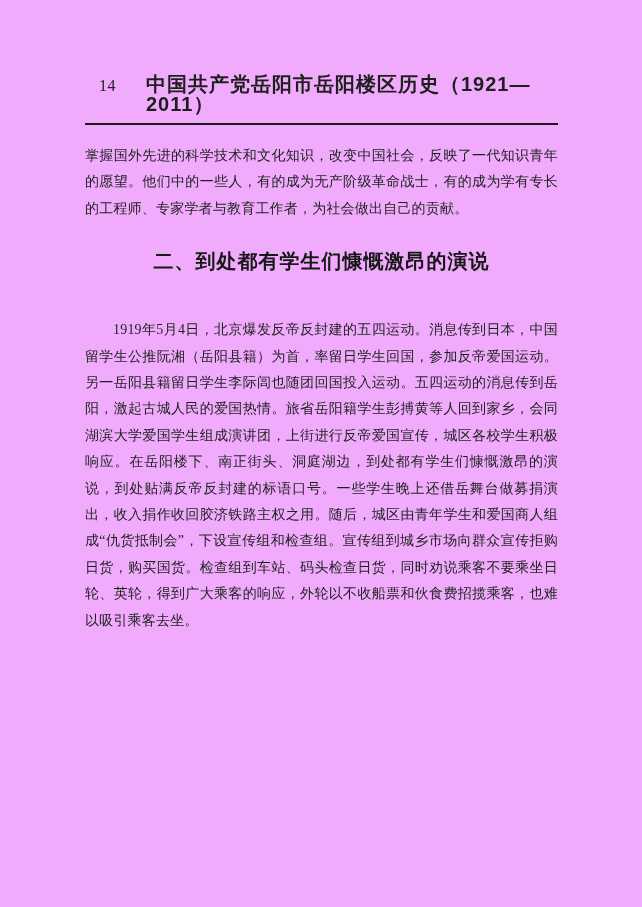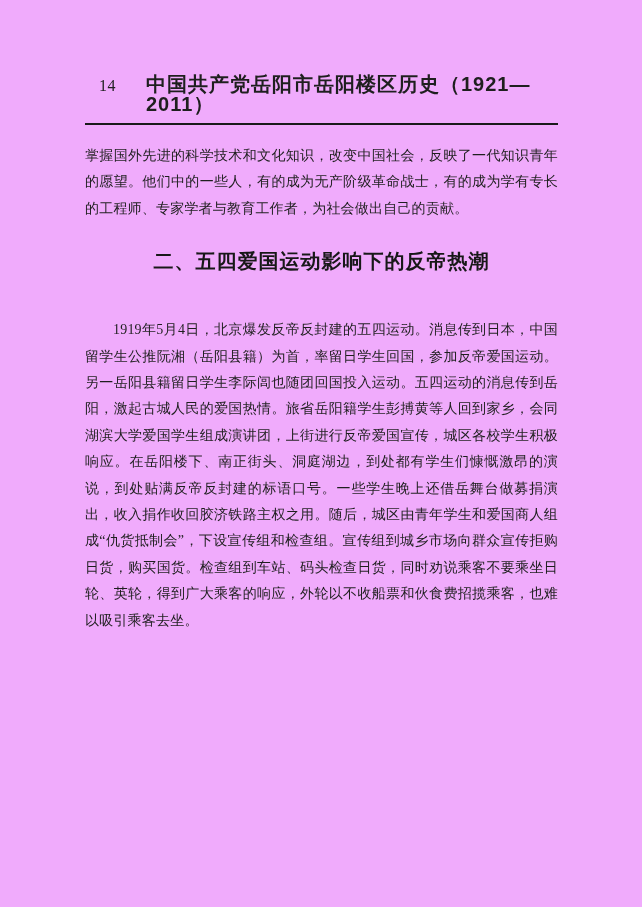--- a/index.html
+++ b/index.html
@@ -73,20 +73,20 @@
 
   <div class="running-header">
     <span class="page-number">14</span>
     <span class="running-title">中国共产党岳阳市岳阳楼区历史（1921—2011）</span>
   </div>
 
   <div class="body-text">
 
     <p class="para">掌握国外先进的科学技术和文化知识，改变中国社会，反映了一代知识青年的愿望。他们中的一些人，有的成为无产阶级革命战士，有的成为学有专长的工程师、专家学者与教育工作者，为社会做出自己的贡献。</p>
 
-    <h2 class="section-heading">二、五四爱国运动影响下的反帝热潮</h2>
+    <h2 class="section-heading">二、到处都有学生们慷慨激昂的演说</h2>
 
     <p class="para indent">1919年5月4日，北京爆发反帝反封建的五四运动。消息传到日本，中国留学生公推阮湘（岳阳县籍）为首，率留日学生回国，参加反帝爱国运动。另一岳阳县籍留日学生李际闾也随团回国投入运动。五四运动的消息传到岳阳，激起古城人民的爱国热情。旅省岳阳籍学生彭搏黄等人回到家乡，会同湖滨大学爱国学生组成演讲团，上街进行反帝爱国宣传，城区各校学生积极响应。在岳阳楼下、南正街头、洞庭湖边，到处都有学生们慷慨激昂的演说，到处贴满反帝反封建的标语口号。一些学生晚上还借岳舞台做募捐演出，收入捐作收回胶济铁路主权之用。随后，城区由青年学生和爱国商人组成“仇货抵制会”，下设宣传组和检查组。宣传组到城乡市场向群众宣传拒购日货，购买国货。检查组到车站、码头检查日货，同时劝说乘客不要乘坐日轮、英轮，得到广大乘客的响应，外轮以不收船票和伙食费招揽乘客，也难以吸引乘客去坐。</p>
 
 
   </div>
 
 </div>
 
 </body></html>

